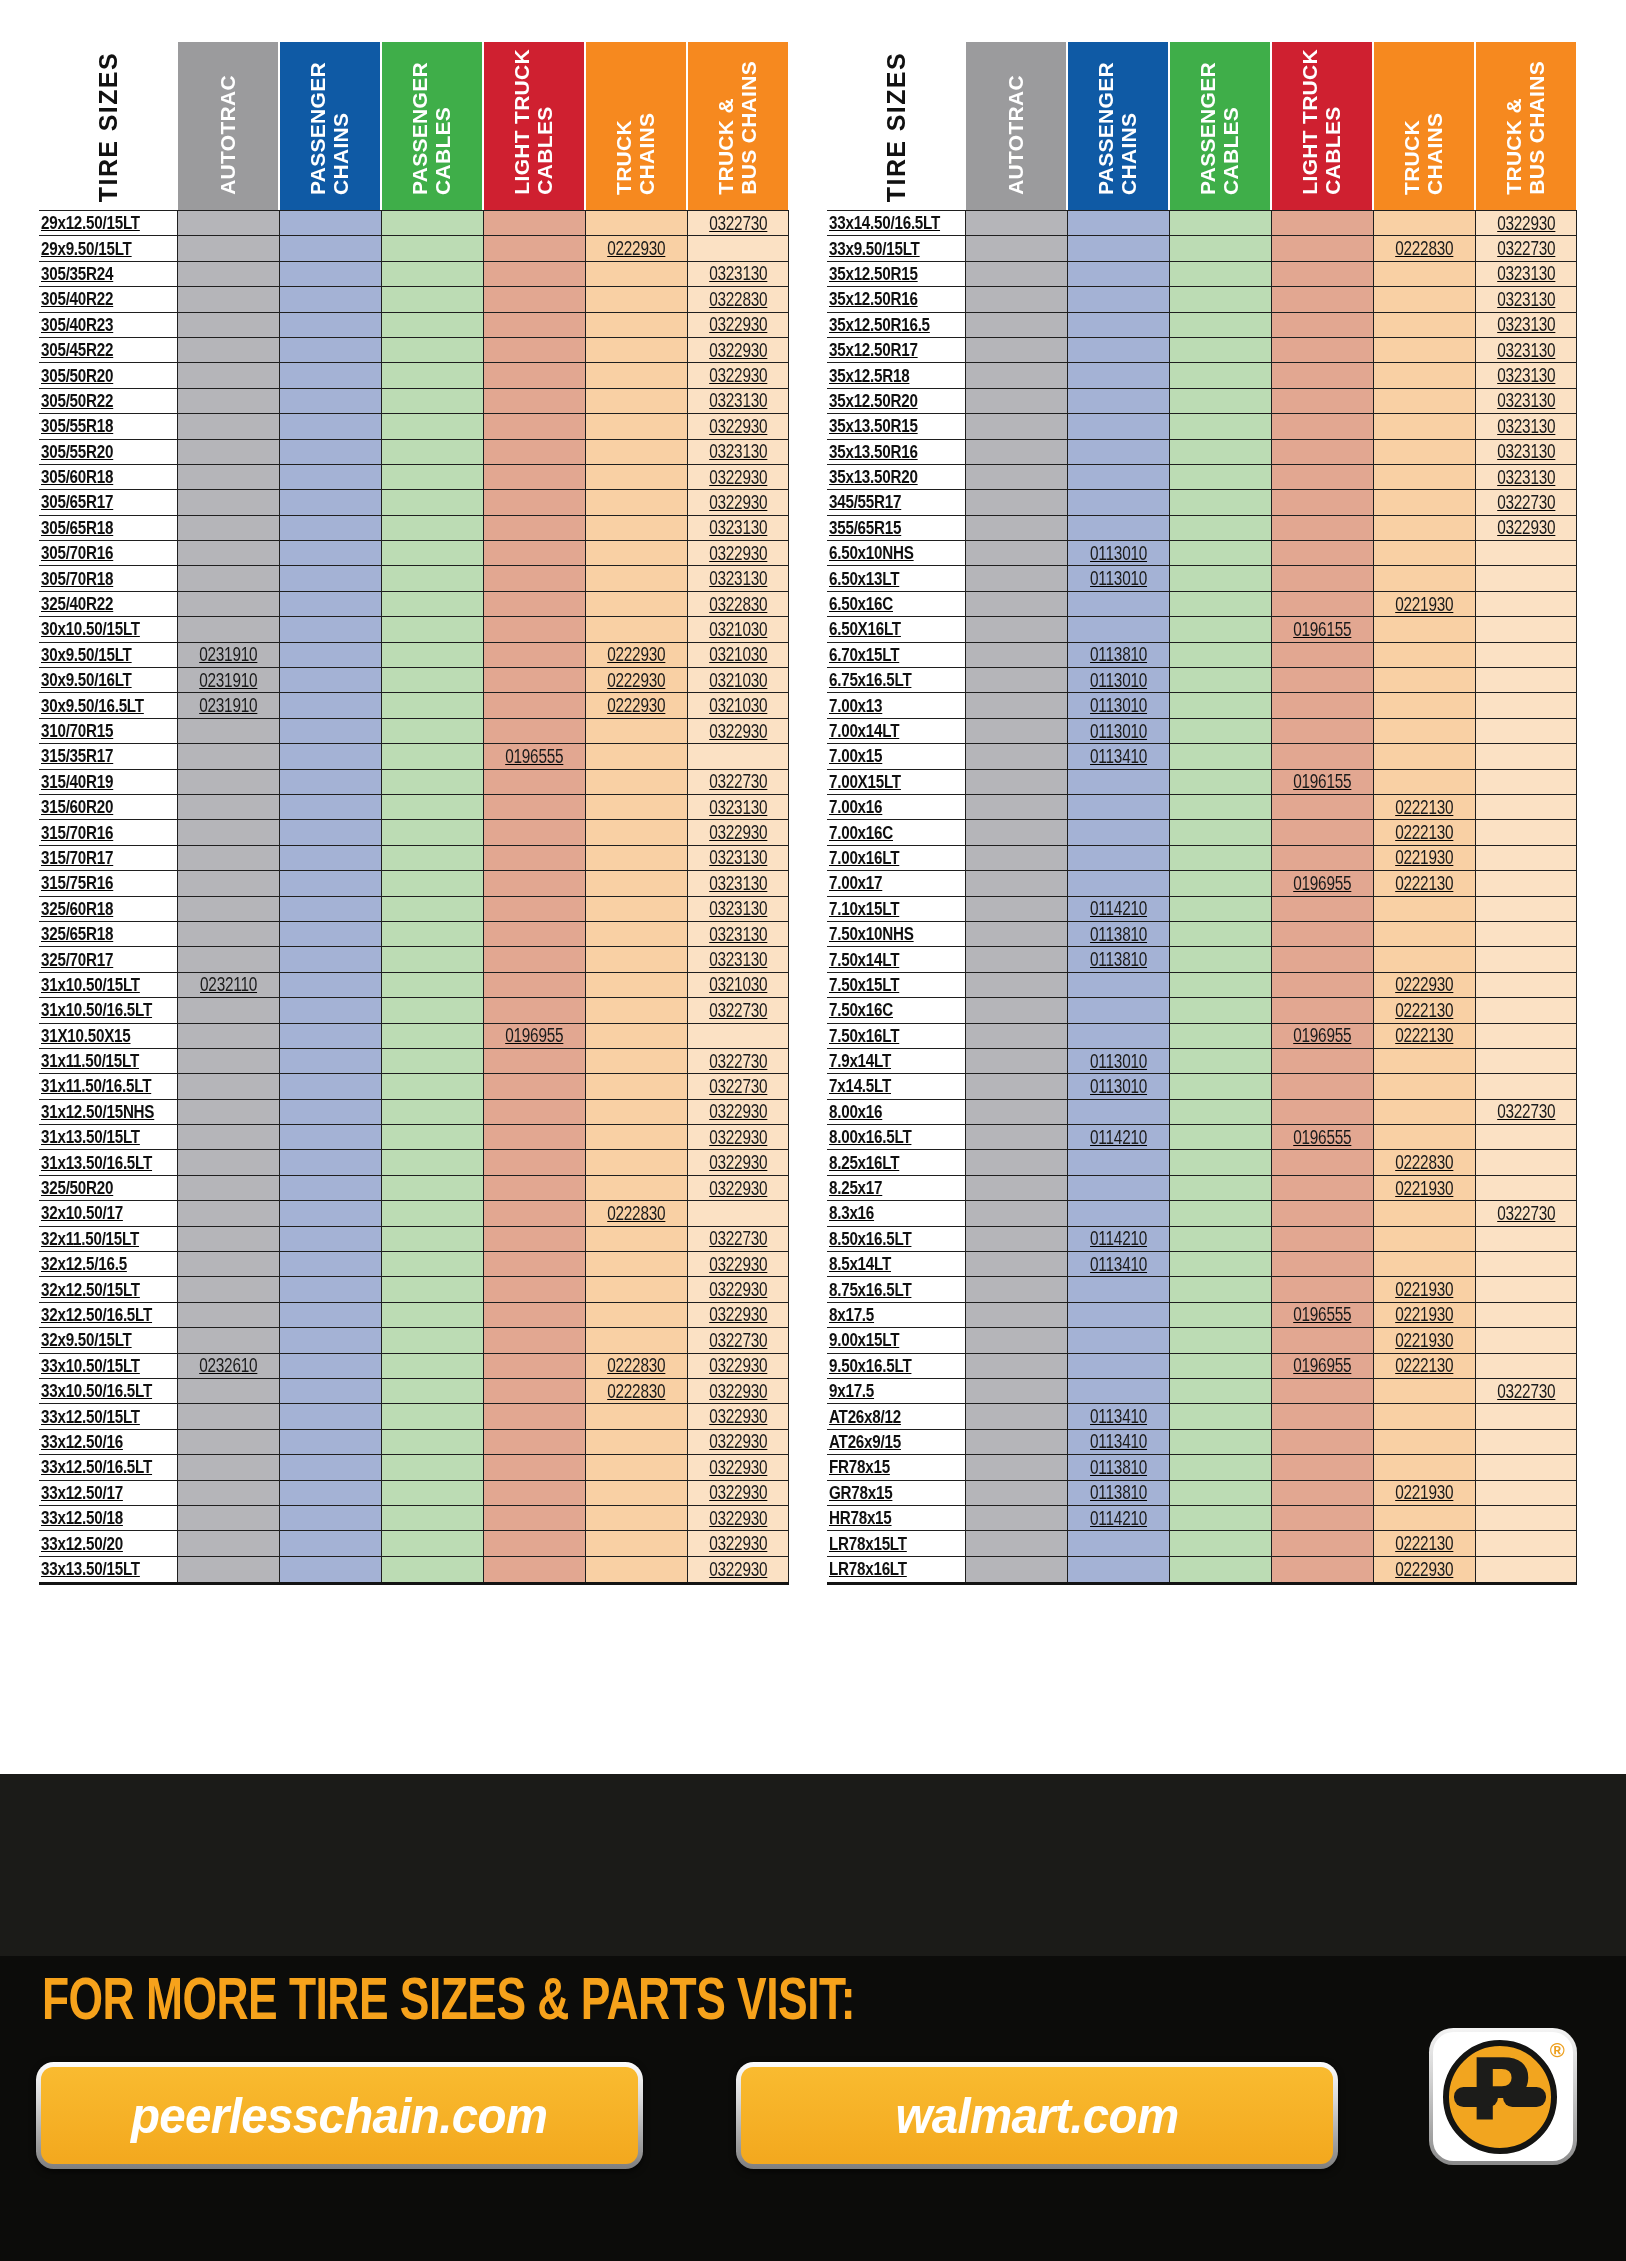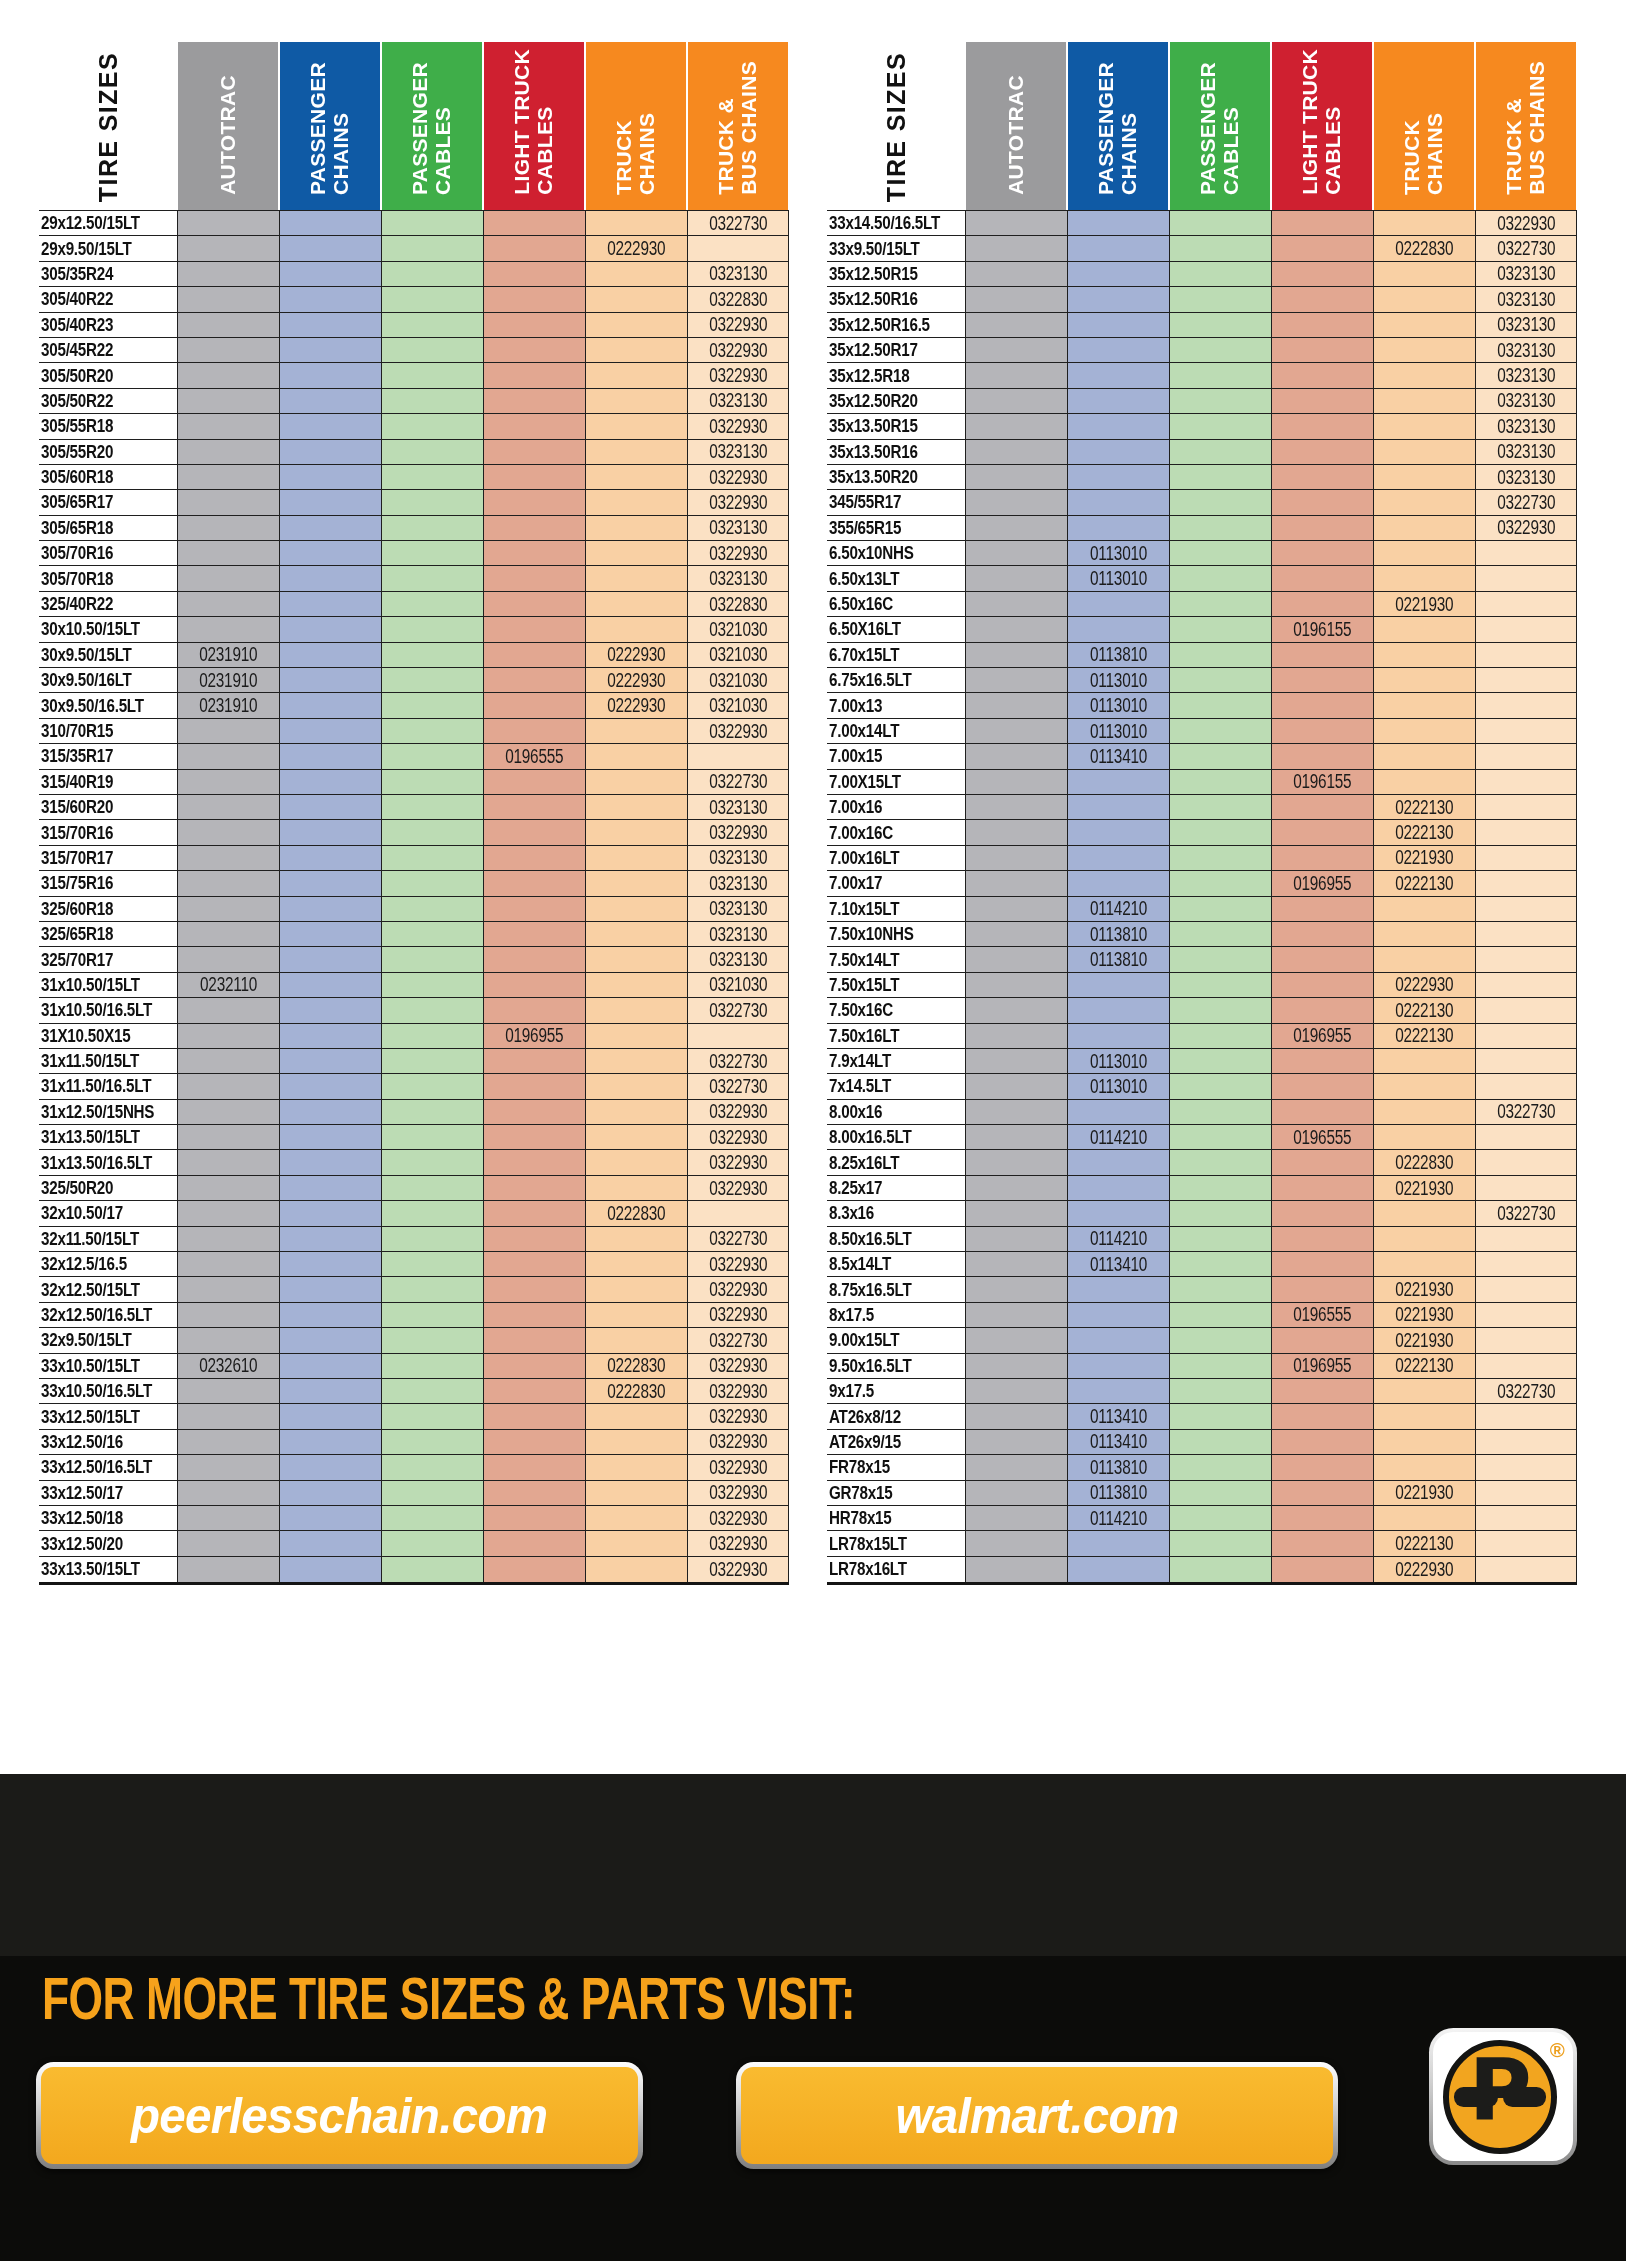--- a/index.html
+++ b/index.html
@@ -15,21 +15,21 @@
   .hlabelcell{width:138px;position:relative;background:#ffffff;}
   .hcell{width:102px;box-sizing:border-box;padding:0 1.4px;position:relative;}
   .hblock{position:absolute;inset:0 1.4px;display:flex;align-items:flex-end;justify-content:center;padding-bottom:15px;box-sizing:border-box;}
   .htext{
     writing-mode:vertical-rl;transform:rotate(180deg);
     color:#ffffff;font-weight:700;font-size:21px;line-height:1.08;
     letter-spacing:0.3px;white-space:pre-line;text-align:left;
   }
   .tiresizes{position:absolute;inset:0;display:flex;align-items:flex-end;justify-content:center;padding-bottom:8.1px;box-sizing:border-box;}
   .tiresizes .htext{color:#111111;font-size:25px;letter-spacing:1.4px;}
-  .tbody{border-top:1.4px solid #1f1f1f;border-bottom:3.4px solid #141414;}
+  .tbody{border-top:1.4px solid #1f1f1f;border-bottom:3.4px solid #141414;text-decoration:underline;}
   .trow{display:flex;height:25.4px;box-sizing:border-box;border-bottom:1.4px solid #1f1f1f;}
   .trow:last-child{border-bottom:none;}
   .tlabel{width:138px;display:flex;align-items:center;padding-left:2px;box-sizing:border-box;background:#ffffff;}
   .lbl{display:inline-block;transform:scaleX(.8);transform-origin:0 50%;
        font-weight:700;font-size:19px;color:#101010;white-space:nowrap;letter-spacing:-0.3px;}
   .tcell{width:102px;box-sizing:border-box;border-left:1.4px solid #1f1f1f;
          display:flex;align-items:center;justify-content:center;}
   .tcell:last-child{border-right:1.4px solid #1f1f1f;}
   .num{display:inline-block;transform:scaleX(.78);font-size:19.7px;color:#1b1b1b;
        white-space:nowrap;letter-spacing:-0.3px;}

